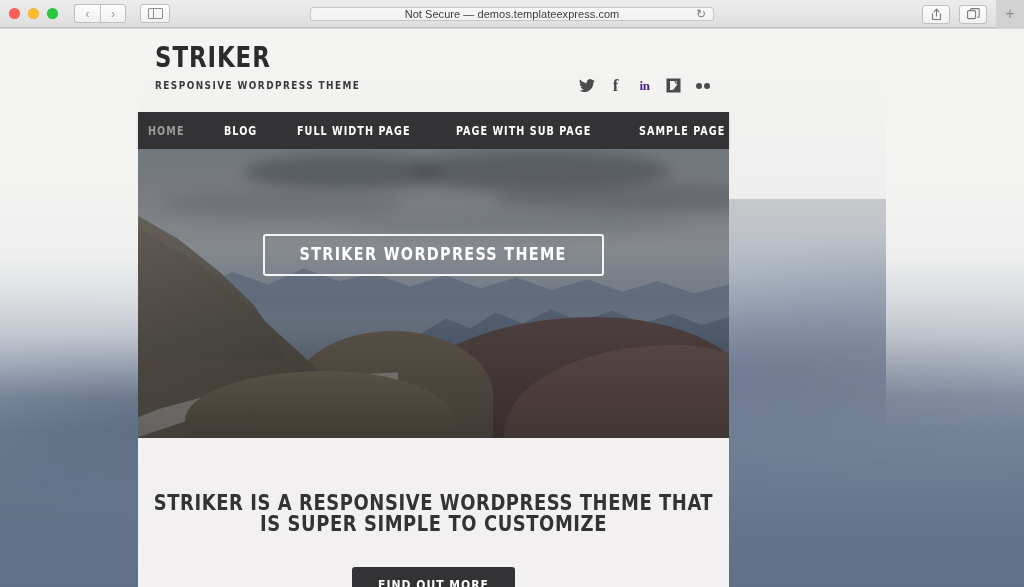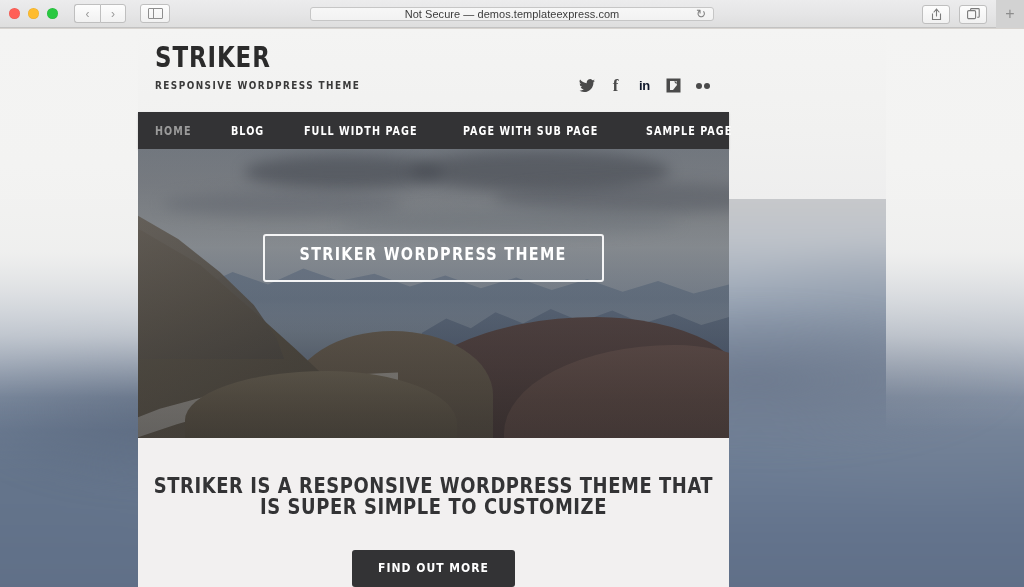--- a/index.html
+++ b/index.html
@@ -254,37 +254,37 @@
   }
   .social svg { display: block; }
   .social-fb {
     font-family: "Liberation Serif", serif;
     font-weight: 700;
     font-size: 17px;
     line-height: 1;
     color: #4a4a4a;
   }
   .social-in {
-    font-family: Liberation Sans, sans-serif;
+    font-family: Liberation Serif, serif;
     font-weight: 700;
     font-size: 13px;
     line-height: 1;
-    color: #0f172a;
+    color: #4c1d95;
     letter-spacing: -.3px;
   }
   .flickr-dots { display: flex; gap: 2px; }
   .flickr-dots i { width: 6px; height: 6px; border-radius: 50%; background: #4a4a4a; display: block; }
 
   
   .navbar {
     height: 37px;
     background: #333335;
     display: flex;
     align-items: center;
-    padding-left: 17px;
+    padding-left: 10px;
     box-shadow: 0 1px 2px rgba(0,0,0,.18);
   }
   .nav-item {
     font-family: "DejaVu Sans Condensed", "Liberation Sans Narrow", "Liberation Sans", sans-serif;
     font-size: 11.5px;
     font-weight: 700;
     color: #ffffff;
     letter-spacing: 1.1px;
     margin-right: 37px;
     white-space: nowrap;
@@ -392,21 +392,21 @@
 
   .hero-content {
     position: absolute;
     left: 0; right: 0; top: 85px;
     text-align: center;
   }
   .hero-title-box {
     display: inline-block;
     border: 2px solid rgba(255,255,255,.92);
     border-radius: 3px;
-    padding: 10px 26px 17px;
+    padding: 10px 26px 11px;
     background: rgba(255,255,255,.02);
   }
   .hero-title {
     font-family: "DejaVu Sans Condensed", "Liberation Sans Narrow", "Liberation Sans", sans-serif;
     font-size: 17px;
     font-weight: 700;
     color: #fff;
     letter-spacing: 1.4px;
     line-height: 1;
     white-space: nowrap;
@@ -422,21 +422,21 @@
     letter-spacing: .85px;
     line-height: 1.75;
     text-shadow: 0 1px 2px rgba(0,0,0,.45);
   }
 
   
   .band {
     background: #f2f0f0;
     height: 150px;
     text-align: center;
-    padding-top: 38px;
+    padding-top: 55px;
   }
   .band-title {
     font-family: "DejaVu Sans Condensed", "Liberation Sans Narrow", "Liberation Sans", sans-serif;
     font-size: 21px;
     font-weight: 700;
     color: #333335;
     letter-spacing: .6px;
     line-height: 1;
     transform: scaleX(.95);
   }

